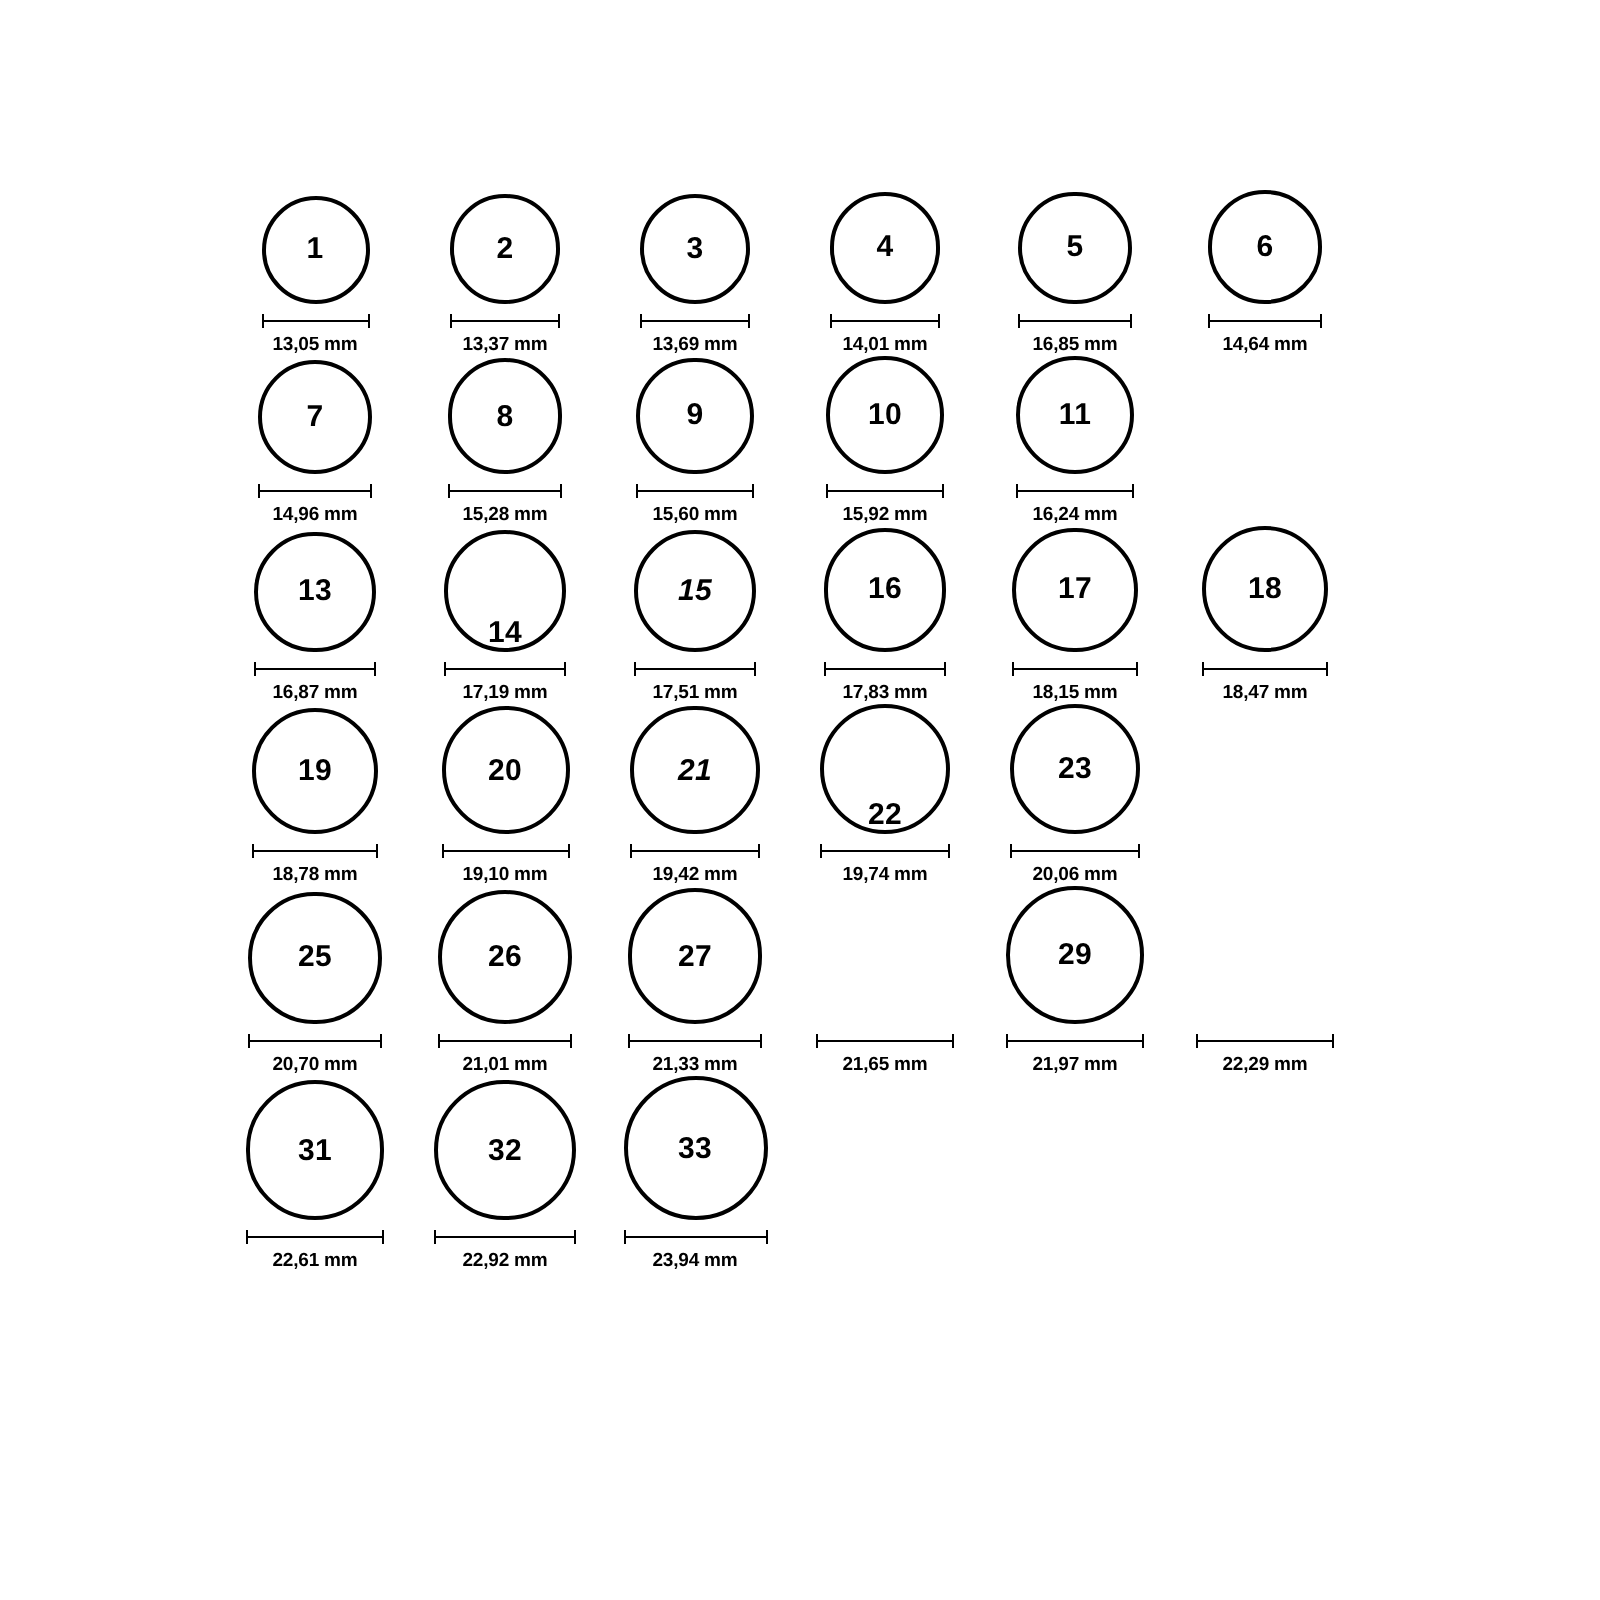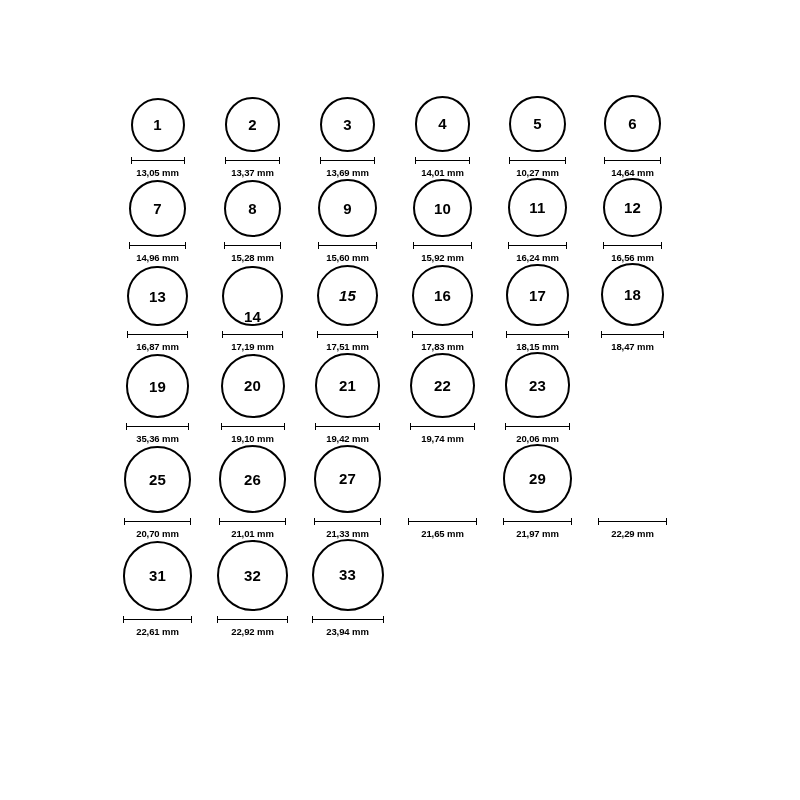--- a/index.html
+++ b/index.html
@@ -160,21 +160,21 @@
           <div class="ring" style="width: 56.1px; height: 56.1px;">
             <span class="ring-label">5</span>
           </div>
         </div>
         <div class="measure">
           <div class="caliper" style="width: 56.1px;">
             <span class="bar"></span>
             <span class="tick left"></span>
             <span class="tick right"></span>
           </div>
-          <div class="mm-label">10,27 mm</div>
+          <div class="mm-label">16,85 mm</div>
         </div>
       </div>
       <div class="cell">
         <div class="ring-wrap">
           <div class="ring" style="width: 56.6px; height: 56.6px;">
             <span class="ring-label">6</span>
           </div>
         </div>
         <div class="measure">
           <div class="caliper" style="width: 56.6px;">
@@ -255,35 +255,20 @@
         </div>
         <div class="measure">
           <div class="caliper" style="width: 59.3px;">
             <span class="bar"></span>
             <span class="tick left"></span>
             <span class="tick right"></span>
           </div>
           <div class="mm-label">16,24 mm</div>
         </div>
       </div>
-      <div class="cell">
-        <div class="ring-wrap">
-          <div class="ring" style="width: 59.8px; height: 59.8px;">
-            <span class="ring-label">12</span>
-          </div>
-        </div>
-        <div class="measure">
-          <div class="caliper" style="width: 59.8px;">
-            <span class="bar"></span>
-            <span class="tick left"></span>
-            <span class="tick right"></span>
-          </div>
-          <div class="mm-label">16,56 mm</div>
-        </div>
-      </div>
     </div>
     <div class="row">
       <div class="cell">
         <div class="ring-wrap">
           <div class="ring" style="width: 60.3px; height: 60.3px;">
             <span class="ring-label">13</span>
           </div>
         </div>
         <div class="measure">
           <div class="caliper" style="width: 60.3px;">
@@ -376,56 +361,56 @@
           <div class="ring" style="width: 63.5px; height: 63.5px;">
             <span class="ring-label">19</span>
           </div>
         </div>
         <div class="measure">
           <div class="caliper" style="width: 63.5px;">
             <span class="bar"></span>
             <span class="tick left"></span>
             <span class="tick right"></span>
           </div>
-          <div class="mm-label">35,36 mm</div>
+          <div class="mm-label">18,78 mm</div>
         </div>
       </div>
       <div class="cell">
         <div class="ring-wrap">
           <div class="ring" style="width: 64px; height: 64px;">
             <span class="ring-label">20</span>
           </div>
         </div>
         <div class="measure">
           <div class="caliper" style="width: 64px;">
             <span class="bar"></span>
             <span class="tick left"></span>
             <span class="tick right"></span>
           </div>
           <div class="mm-label">19,10 mm</div>
         </div>
       </div>
       <div class="cell">
         <div class="ring-wrap">
-          <div class="ring" style="width: 64.5px; height: 64.5px;">
+          <div class="ring" style="width: 64.5px; height: 64.5px; font-style: italic;">
             <span class="ring-label">21</span>
           </div>
         </div>
         <div class="measure">
           <div class="caliper" style="width: 64.5px;">
             <span class="bar"></span>
             <span class="tick left"></span>
             <span class="tick right"></span>
           </div>
           <div class="mm-label">19,42 mm</div>
         </div>
       </div>
       <div class="cell">
         <div class="ring-wrap">
-          <div class="ring" style="width: 65.1px; height: 65.1px;">
+          <div class="ring" style="width: 65.1px; height: 65.1px; align-items: flex-end;">
             <span class="ring-label">22</span>
           </div>
         </div>
         <div class="measure">
           <div class="caliper" style="width: 65.1px;">
             <span class="bar"></span>
             <span class="tick left"></span>
             <span class="tick right"></span>
           </div>
           <div class="mm-label">19,74 mm</div>

